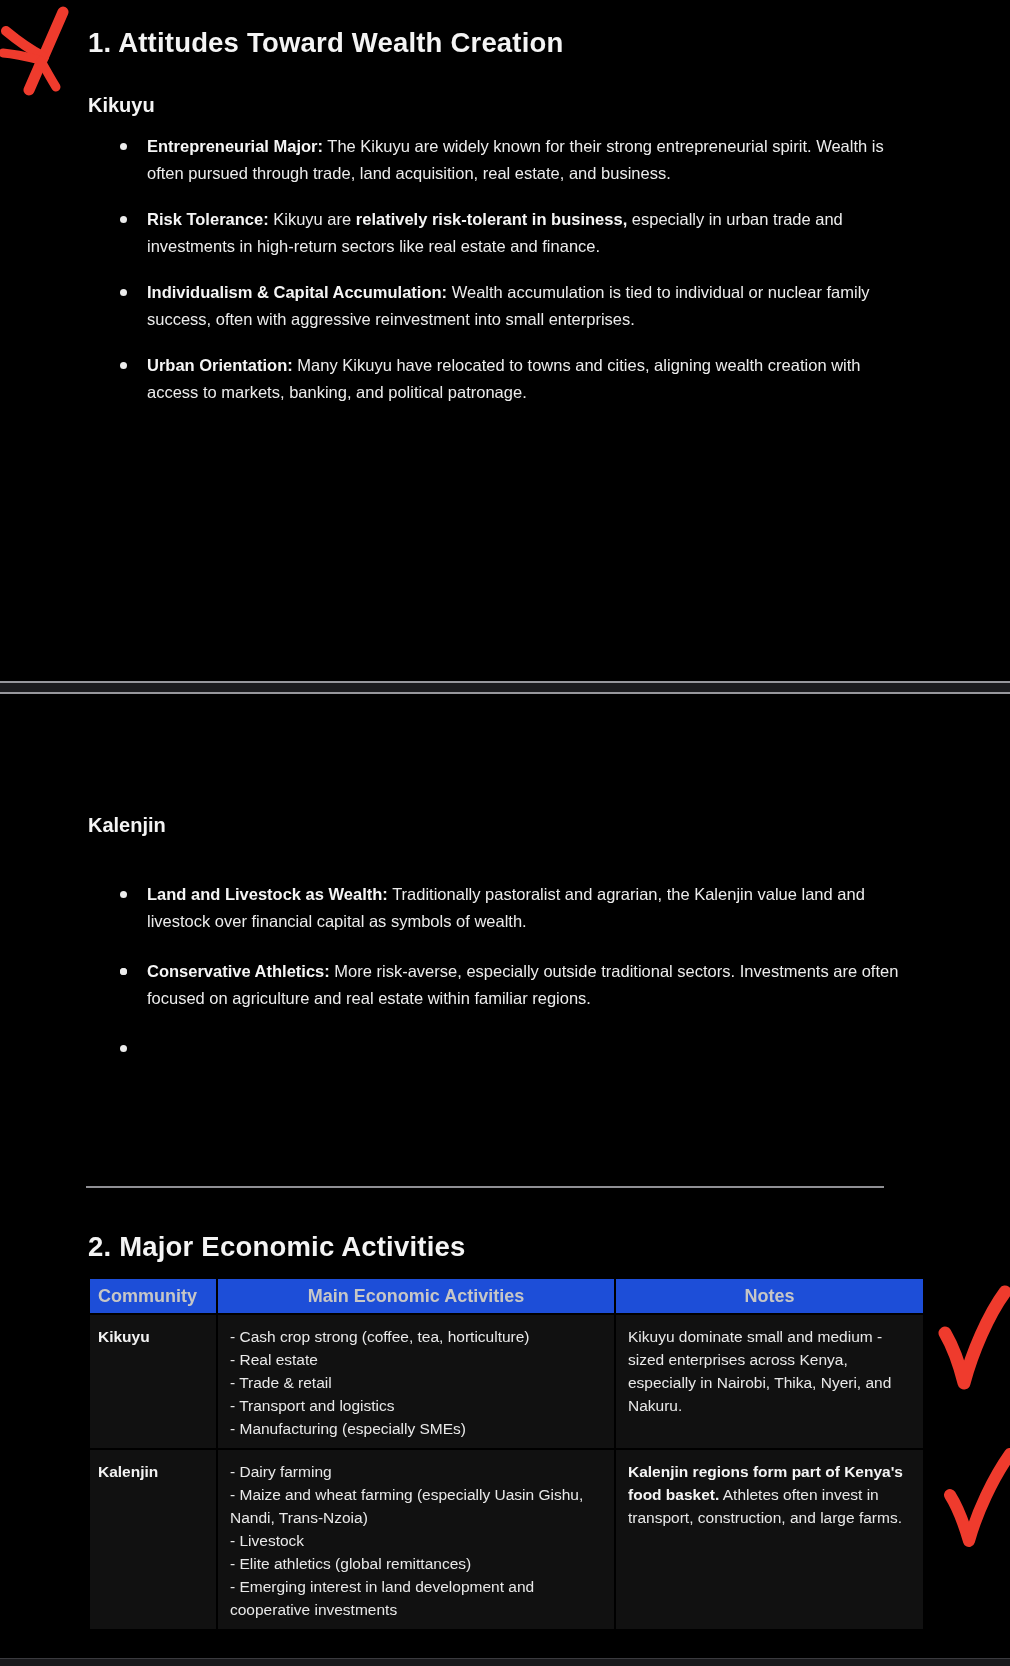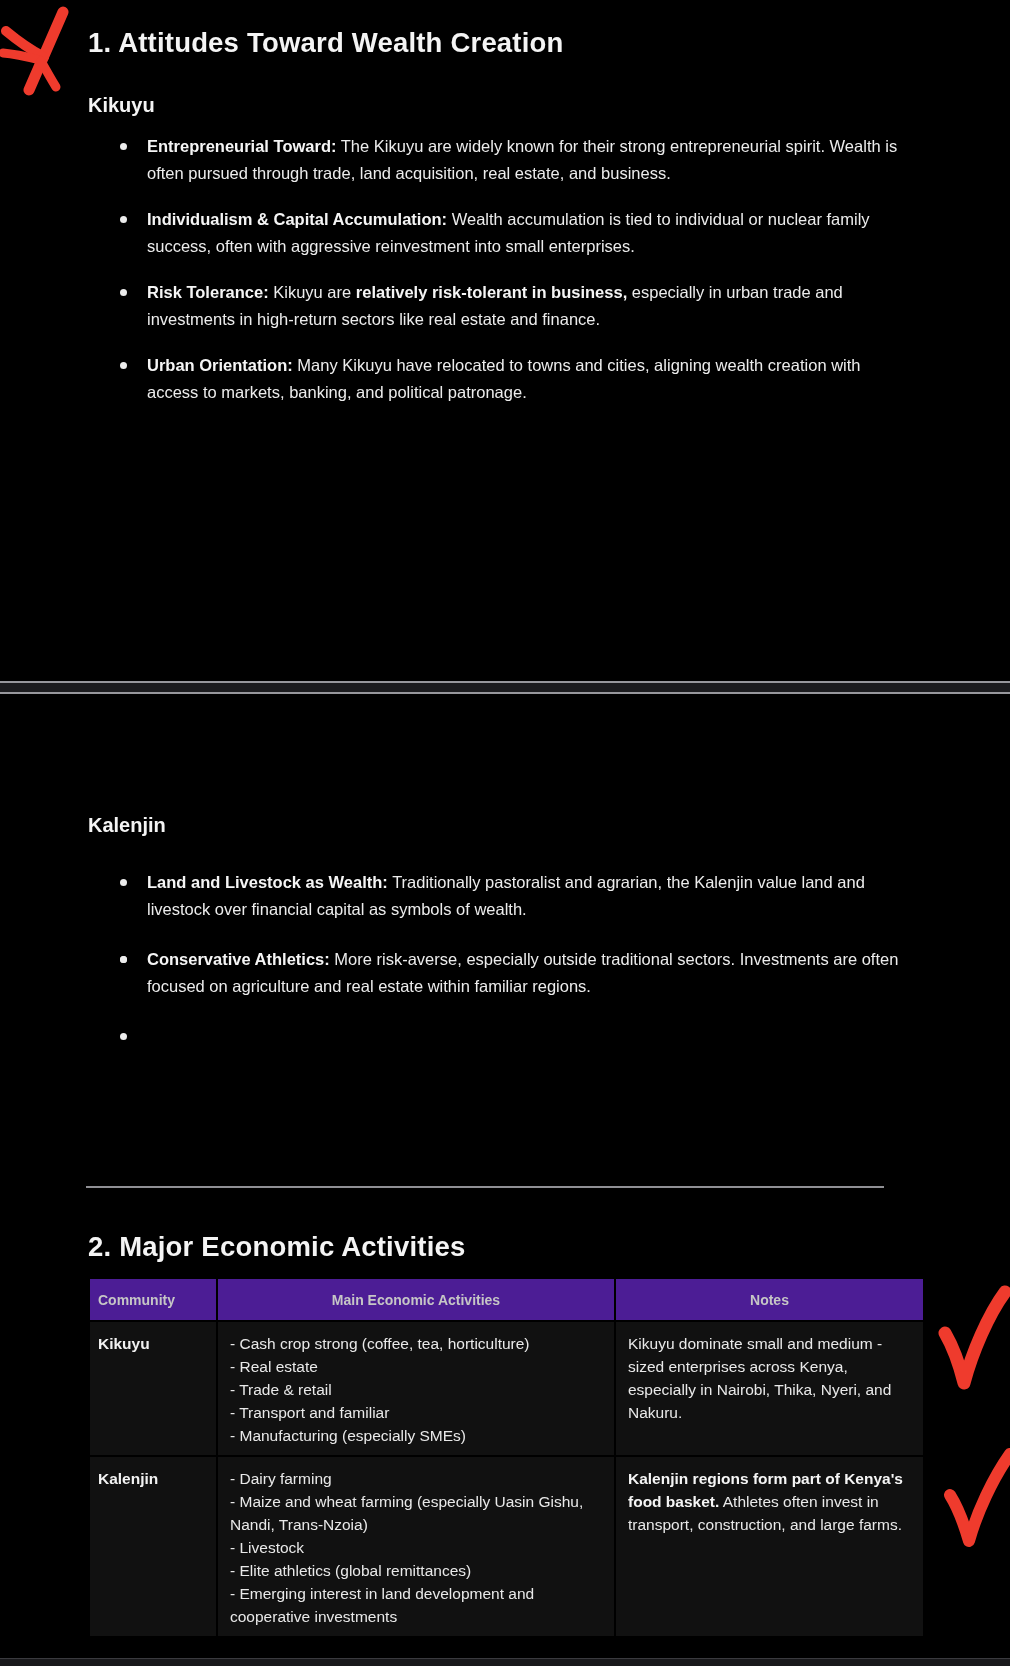--- a/index.html
+++ b/index.html
@@ -15,21 +15,21 @@
   .abs{position:absolute;}
   h1,h2,h3,ul,p{margin:0;padding:0;}
 
   
   #sec1{left:88px;top:26px;width:822px;}
   #sec2{left:88px;top:813px;width:822px;}
   .h-big{font-size:27.5px;line-height:34px;font-weight:bold;color:#f4f4f4;letter-spacing:.2px;}
   .h-sub{font-size:20px;line-height:24px;font-weight:bold;color:#f4f4f4;}
   #sec1 .h-sub{margin-top:33px;}
   ul.blist{list-style:none;margin-top:16px;}
-  #sec2 ul.blist{margin-top:32px;}
+  #sec2 ul.blist{margin-top:44px;}
   ul.blist li{
     position:relative;
     padding-left:59px;
     font-size:16.5px;
     line-height:26.5px;
     margin-bottom:20px;
     width:763px;
     color:#ececec;
   }
   #sec2 ul.blist li{margin-bottom:24px;}
@@ -62,24 +62,24 @@
   #sec3{left:88px;top:1232px;width:837px;}
   #sec3 .h-big{line-height:30px;margin-bottom:15px;}
   table.econ{
     border-collapse:separate;
     border-spacing:2px;
     width:837px;
     table-layout:fixed;
     background:#000;
   }
   table.econ th{
-    background:#4c1d95;
+    background:#1d4ed8;
     color:#c6c6c6;
-    font-size:14px;font-weight:bold;
-    height:41px;
+    font-size:18px;font-weight:bold;
+    height:34px;
     padding:0 8px;
     text-align:center;
   }
   table.econ th.c1{text-align:left;}
   table.econ td{
     background:#111111;
     vertical-align:top;
     font-size:15.5px;
     line-height:23px;
     padding:10px 12px 8px 12px;
@@ -99,29 +99,29 @@
   <path class="redstroke" stroke-width="9" d="M41 57 C46 66 51 75 56 83"></path>
 </svg>
 
 <section id="sec1" class="abs">
   <h2 class="h-big">1. Attitudes Toward Wealth Creation</h2>
   <h3 class="h-sub">Kikuyu</h3>
   <ul class="blist">
 
   <li>
         <span class="dot"></span>
-        <span class="li-text"><span class="b">Entrepreneurial Toward:</span><span> The Kikuyu are widely known for their strong entrepreneurial spirit. Wealth is often pursued through trade, land acquisition, real estate, and business.</span></span>
+        <span class="li-text"><span class="b">Entrepreneurial Major:</span><span> The Kikuyu are widely known for their strong entrepreneurial spirit. Wealth is often pursued through trade, land acquisition, real estate, and business.</span></span>
+      </li>
+      <li>
+        <span class="dot"></span>
+        <span class="li-text"><span class="b">Risk Tolerance:</span><span> Kikuyu are </span><span class="b">relatively risk-tolerant in business,</span><span> especially in urban trade and investments in high-return sectors like real estate and finance.</span></span>
       </li>
       <li>
         <span class="dot"></span>
         <span class="li-text"><span class="b">Individualism &amp; Capital Accumulation:</span><span> Wealth accumulation is tied to individual or nuclear family success, often with aggressive reinvestment into small enterprises.</span></span>
-      </li>
-      <li>
-        <span class="dot"></span>
-        <span class="li-text"><span class="b">Risk Tolerance:</span><span> Kikuyu are </span><span class="b">relatively risk-tolerant in business,</span><span> especially in urban trade and investments in high-return sectors like real estate and finance.</span></span>
       </li>
       <li>
         <span class="dot"></span>
         <span class="li-text"><span class="b">Urban Orientation:</span><span> Many Kikuyu have relocated to towns and cities, aligning wealth creation with access to markets, banking, and political patronage.</span></span>
       </li>
     </ul>
 </section>
 
 <div id="seam1" class="abs"></div>
 
@@ -164,21 +164,21 @@
       </tr>
     </thead>
     <tbody>
 
     <tr>
           <td class="c1">Kikuyu</td>
           <td class="c2">
             <div>- Cash crop strong (coffee, tea, horticulture)</div>
             <div>- Real estate</div>
             <div>- Trade &amp; retail</div>
-            <div>- Transport and familiar</div>
+            <div>- Transport and logistics</div>
             <div>- Manufacturing (especially SMEs)</div>
           </td>
           <td class="c3"><span>Kikuyu dominate small and medium -sized enterprises across Kenya, especially in Nairobi, Thika, Nyeri, and Nakuru.</span></td>
         </tr>
         <tr>
           <td class="c1">Kalenjin</td>
           <td class="c2">
             <div>- Dairy farming</div>
             <div>- Maize and wheat farming (especially Uasin Gishu, Nandi, Trans-Nzoia)</div>
             <div>- Livestock</div>

